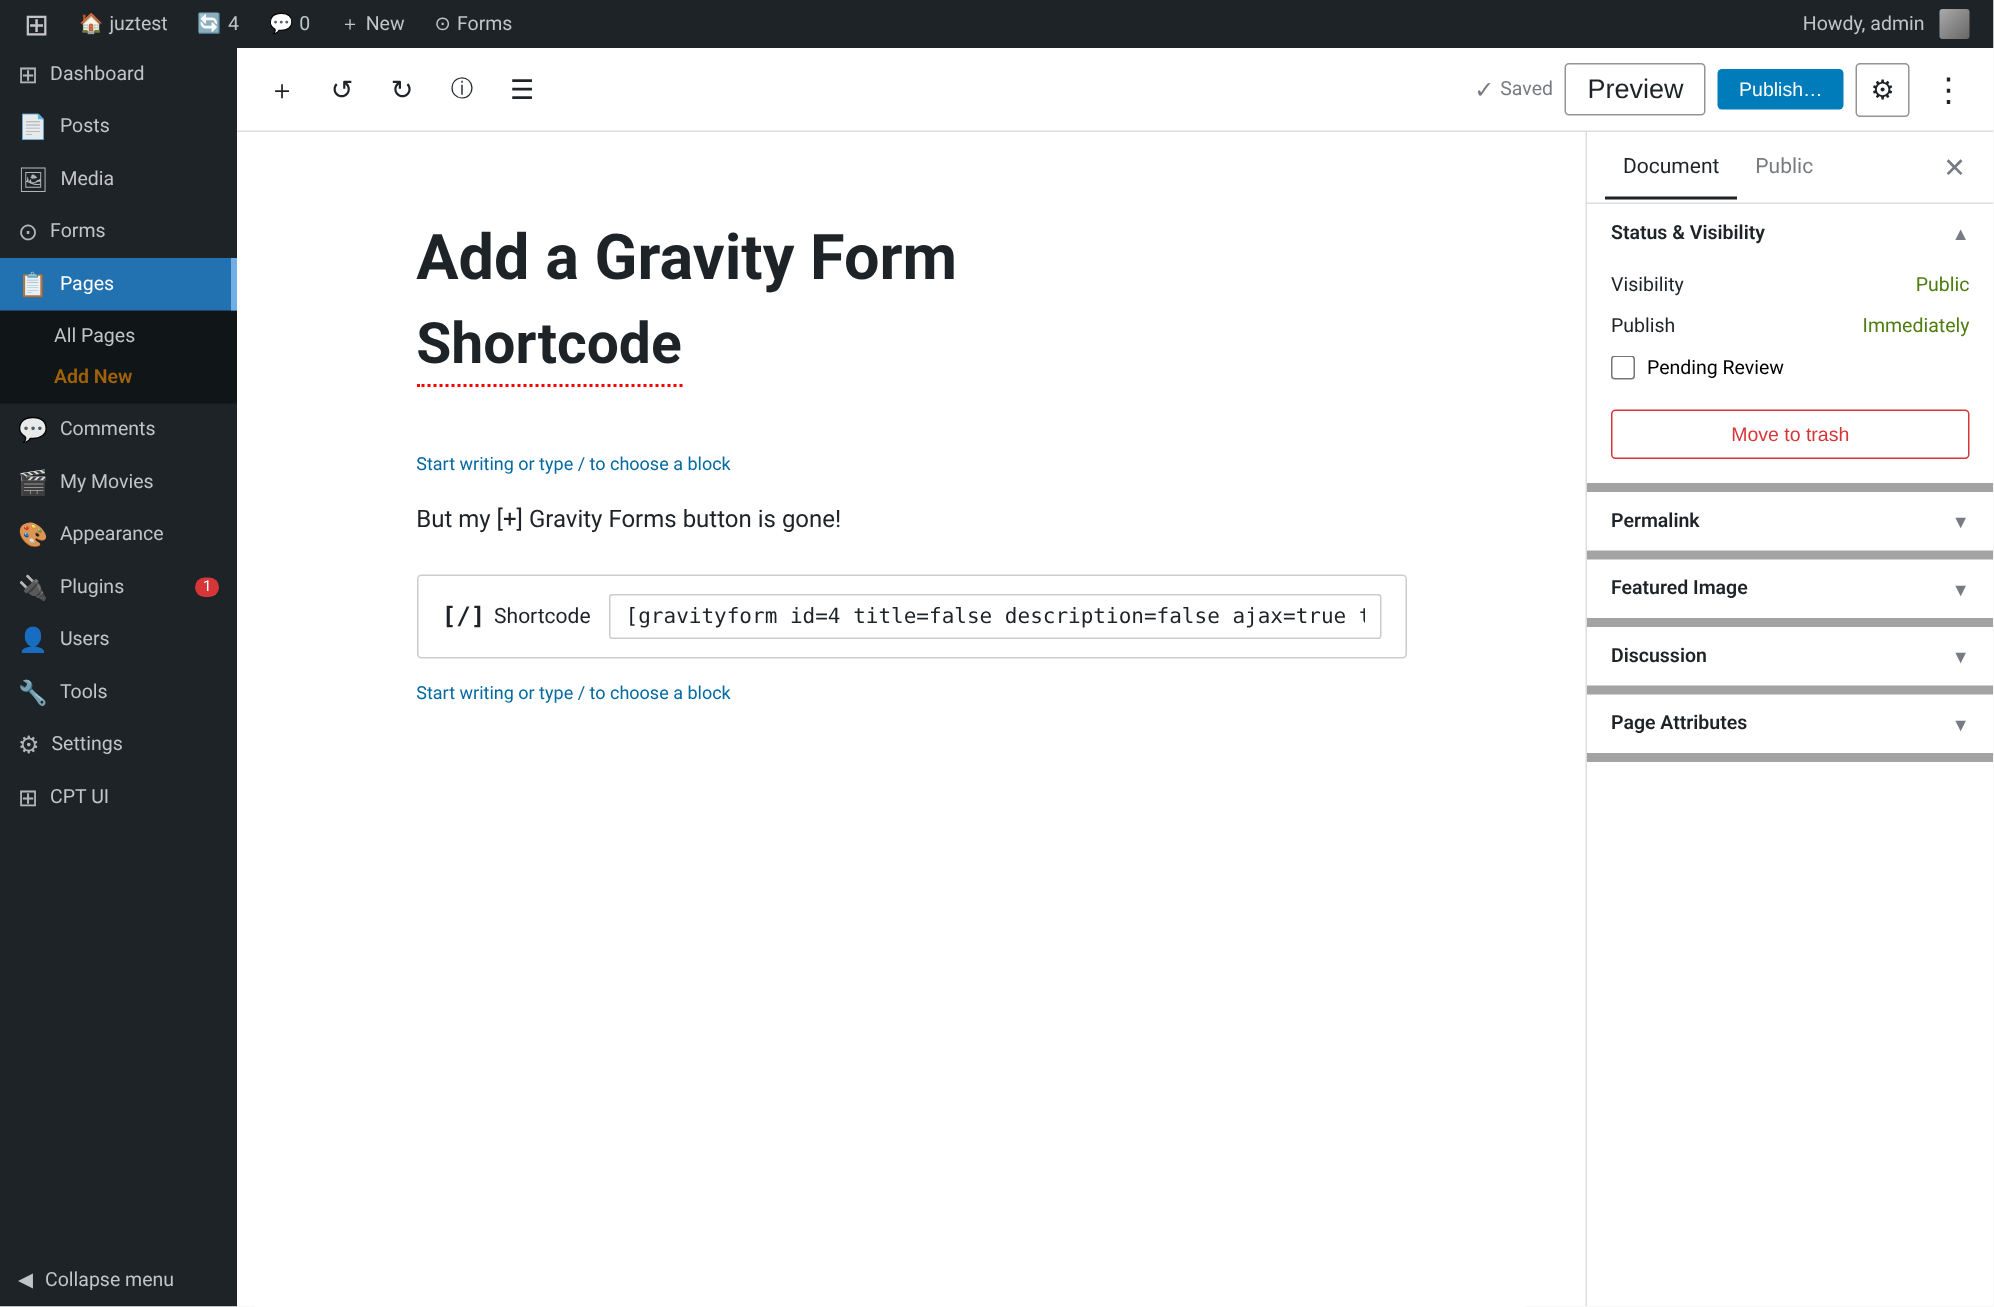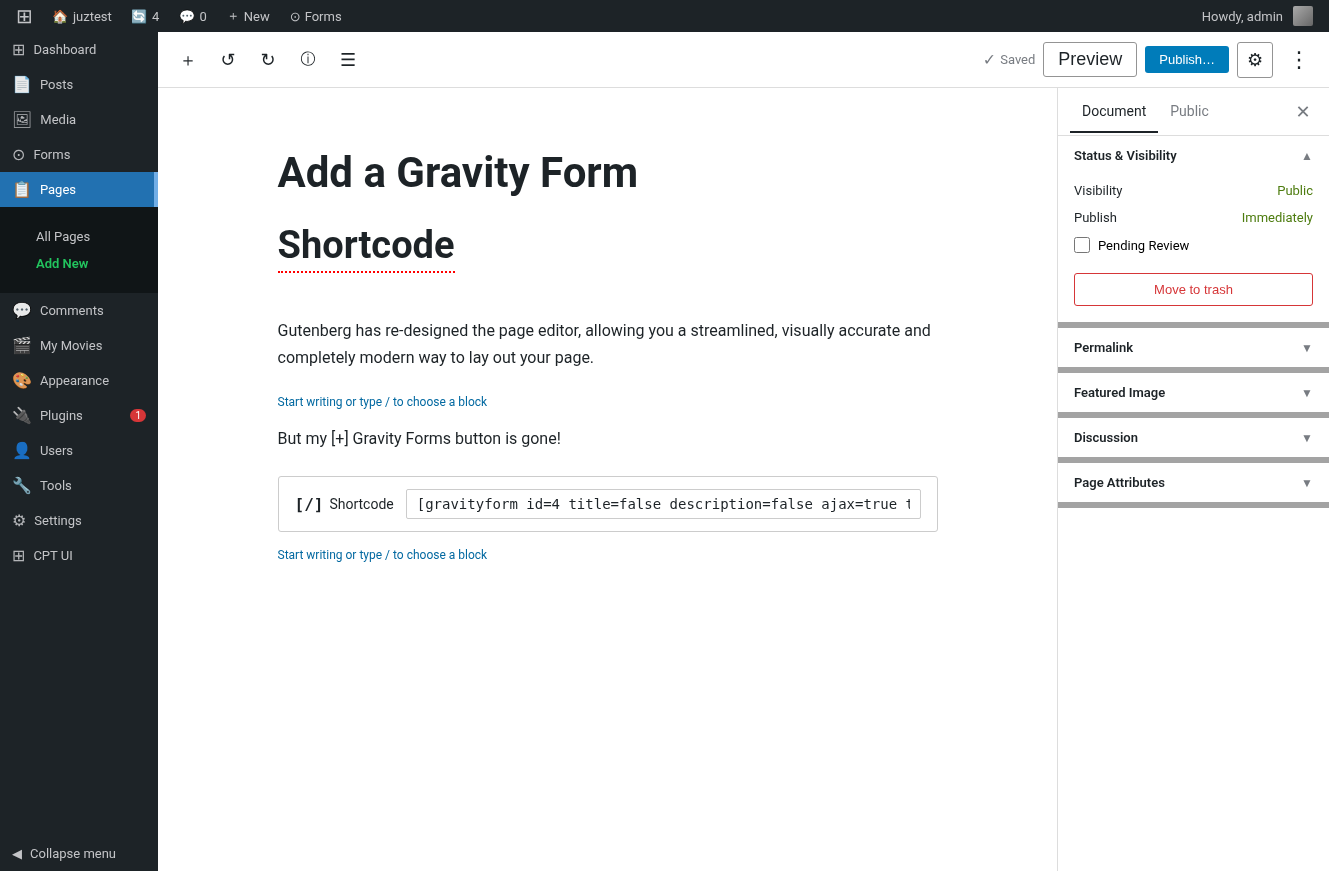--- a/index.html
+++ b/index.html
@@ -74,29 +74,29 @@
     .sidebar-item.active::after {
       content: '';
       position: absolute;
       right: 0; top: 0; bottom: 0;
       width: 4px;
       background: #72aee6;
     }
     .sidebar-item .icon { font-size: 16px; opacity: 0.9; flex-shrink: 0; }
     .sidebar-sub {
       background: #101517;
-      padding: 16px 0;
+      padding: 4px 0;
     }
     .sidebar-sub-item {
       padding: 6px 12px 6px 36px;
       font-size: 13px;
       color: #c3c4c7;
       cursor: pointer;
     }
-    .sidebar-sub-item.active { color: #22c55e; font-weight: 600; }
+    .sidebar-sub-item.active { color: #a16207; font-weight: 600; }
     .sidebar-badge {
       background: #d63638;
       color: #fff;
       border-radius: 9px;
       font-size: 10px;
       padding: 1px 5px;
       margin-left: auto;
     }
     .sidebar-spacer { flex: 1; }
     .sidebar-collapse {
@@ -198,21 +198,21 @@
     }
     .editor-page {
       max-width: 740px;
       margin: 0 auto;
       padding: 0 40px;
     }
     .page-title {
       font-size: 42px;
       font-weight: 700;
       color: #1d2327;
-      margin-bottom: 23px;
+      margin-bottom: 8px;
       line-height: 1.2;
       outline: none;
     }
     .page-subtitle {
       font-size: 38px;
       font-weight: 700;
       color: #1d2327;
       margin-bottom: 24px;
       border-bottom: 2px dotted #f00;
       display: inline-block;
@@ -508,21 +508,20 @@
     </div>
 
     <div class="editor-content-wrapper">
 
       <div class="editor-content">
         <div class="editor-page">
           <div class="page-title" contenteditable="true" style="">Add a Gravity Form</div>
           <div style="margin-bottom:20px;">
             <span class="page-subtitle" contenteditable="true" style="">Shortcode</span>
           </div>
-          <p class="page-body" contenteditable="true" style="">Gutenberg has re-designed the page editor, allowing you a streamlined, visually accurate and completely modern way to lay out your page.</p>
           <p class="placeholder-text">Start writing or type / to choose a block</p>
           <p class="page-body" contenteditable="true" style="">But my [+] Gravity Forms button is gone!</p>
           <div class="shortcode-block">
             <div class="shortcode-icon">
               <span class="shortcode-brackets">[/]</span>
               <span>Shortcode</span>
             </div>
             <input class="shortcode-input" type="text" value="[gravityform id=4 title=false description=false ajax=true tabindex=49]" style="">
           </div>
           <p class="placeholder-text">Start writing or type / to choose a block</p>

